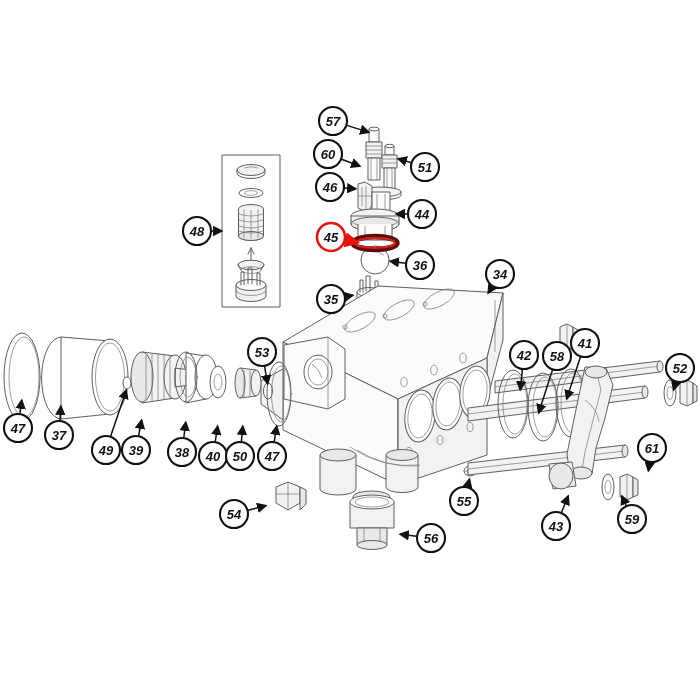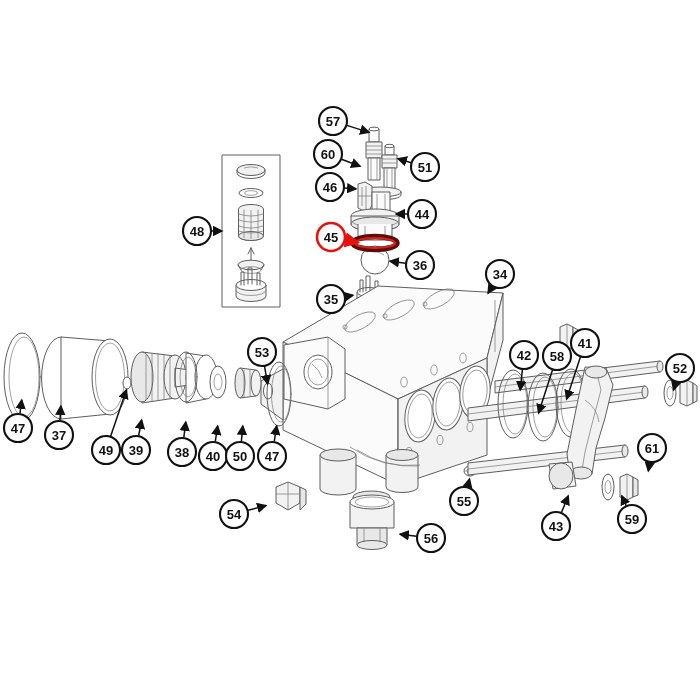--- a/index.html
+++ b/index.html
@@ -13,20 +13,21 @@
     height: 700px;
     font-family: "Liberation Sans", sans-serif;
     overflow: hidden;
     position: relative;
   }
   #diagram-root {
     position: relative;
     width: 700px;
     height: 532px;
     background: #ffffff;
+    font-style: italic;
   }
   svg#parts-diagram {
     display: block;
     width: 700px;
     height: 700px;
     background: #ffffff;
   }
   
   .ln {
     fill: none;

